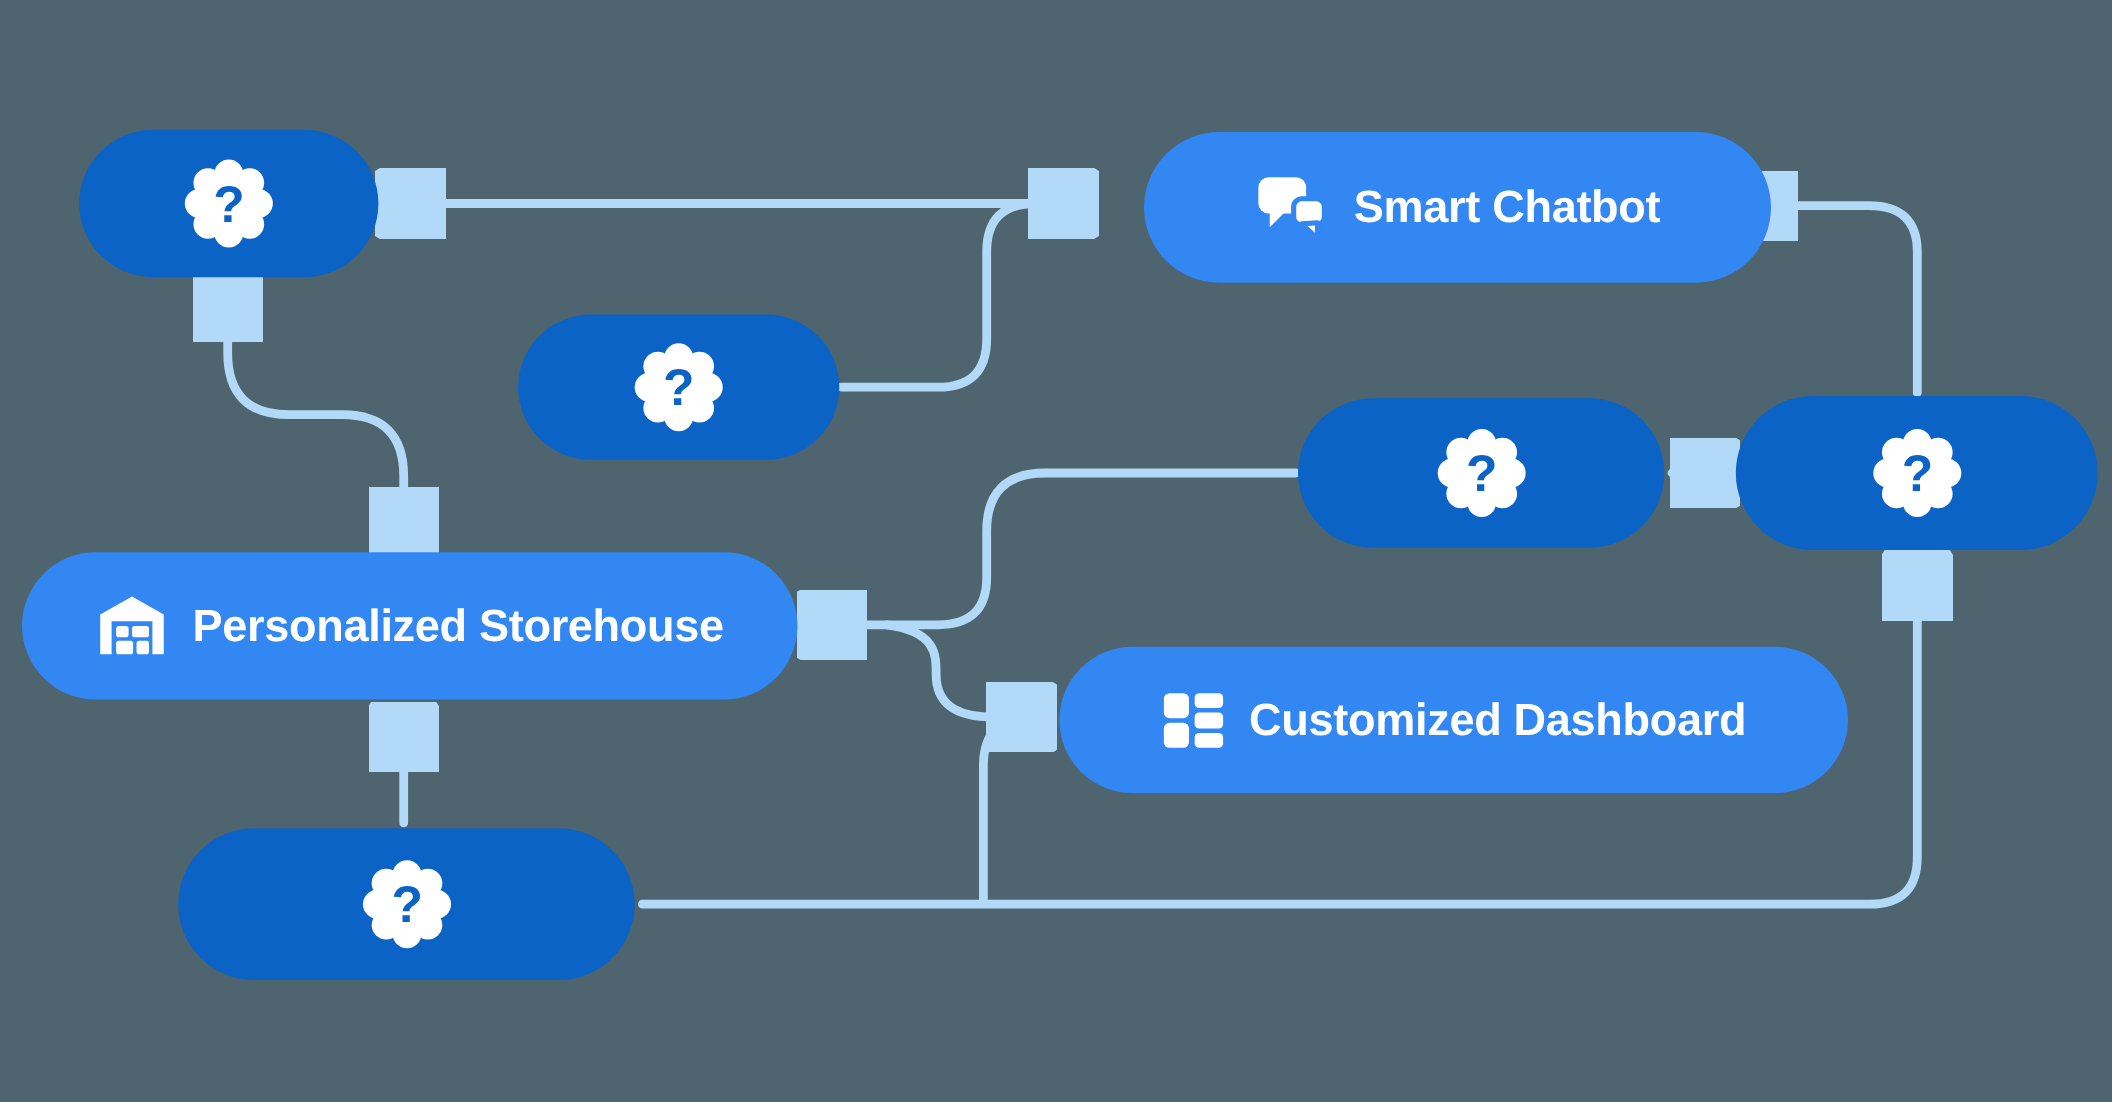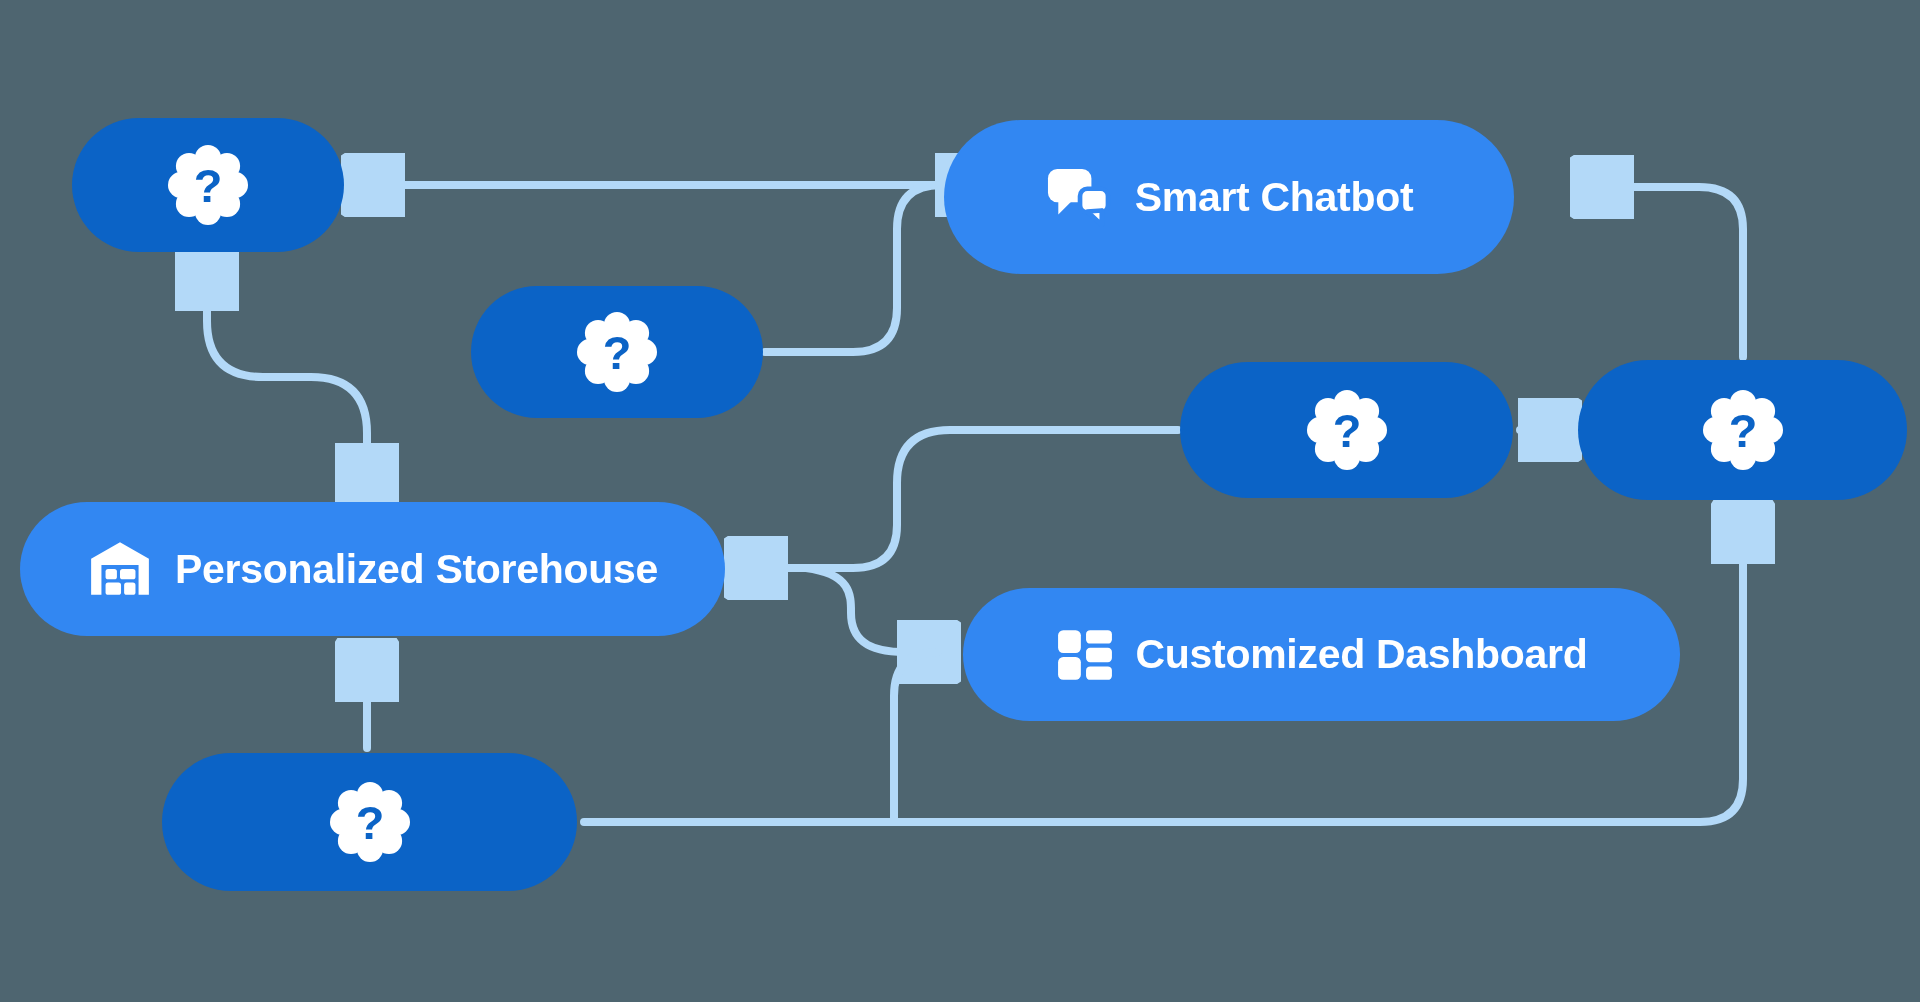--- a/index.html
+++ b/index.html
@@ -69,21 +69,21 @@
           <circle cx="14.5" cy="42" r="13.5"></circle>
             <circle cx="22.6" cy="22.6" r="13.5"></circle>
           <circle cx="42" cy="14.5" r="13.5"></circle>
             <circle cx="61.4" cy="22.6" r="13.5"></circle>
         </g>
         <text x="42" y="59" text-anchor="middle">?</text>
       </svg>
     </span>
   </div>
 
-  <div class="node light" style="left:944px;top:120px;width:570px;height:154px">
+  <div class="node light" style="left:1040px;top:120px;width:570px;height:137px">
     <svg class="feat-icon" width="68" height="60" viewBox="0 0 64 58">
       <rect class="fill" x="2" y="2" width="42" height="32" rx="9"></rect>
       <path class="fill" d="M12 30 V46 L28 30 Z"></path>
       <rect class="sep" x="33" y="21" width="27" height="23" rx="7"></rect>
       <path class="sep" d="M54 42 V56 L40 43 Z"></path>
     </svg>
     <span class="label">Smart Chatbot</span>
   </div>
 
   <div class="node dark" style="left:471px;top:286px;width:292px;height:132px">

